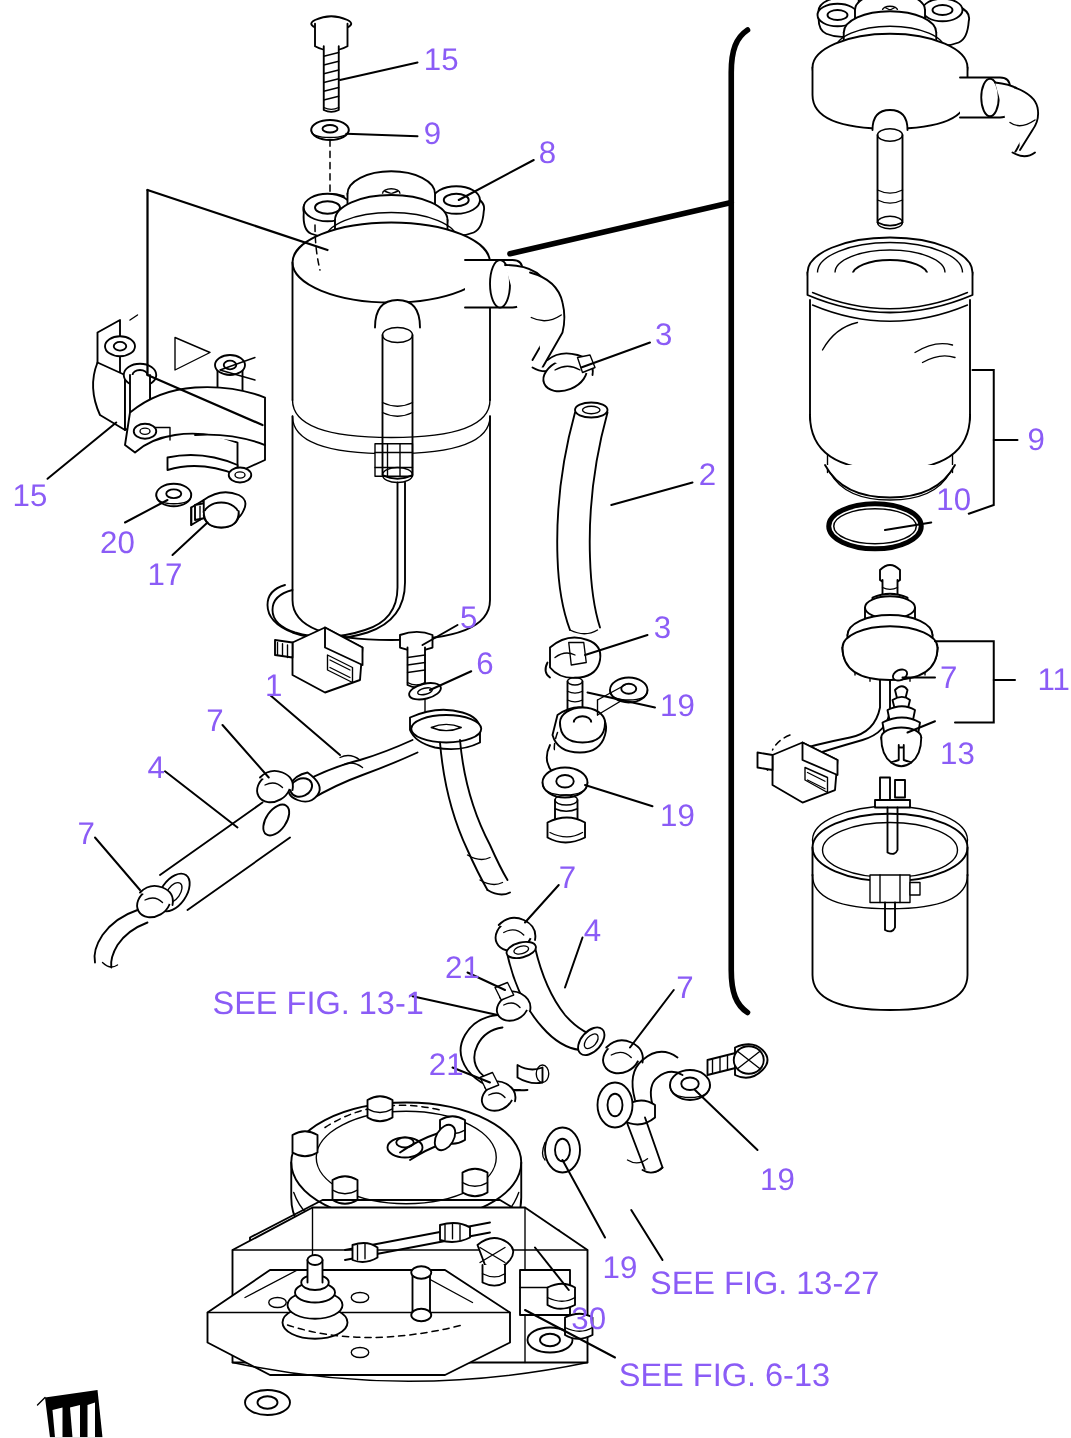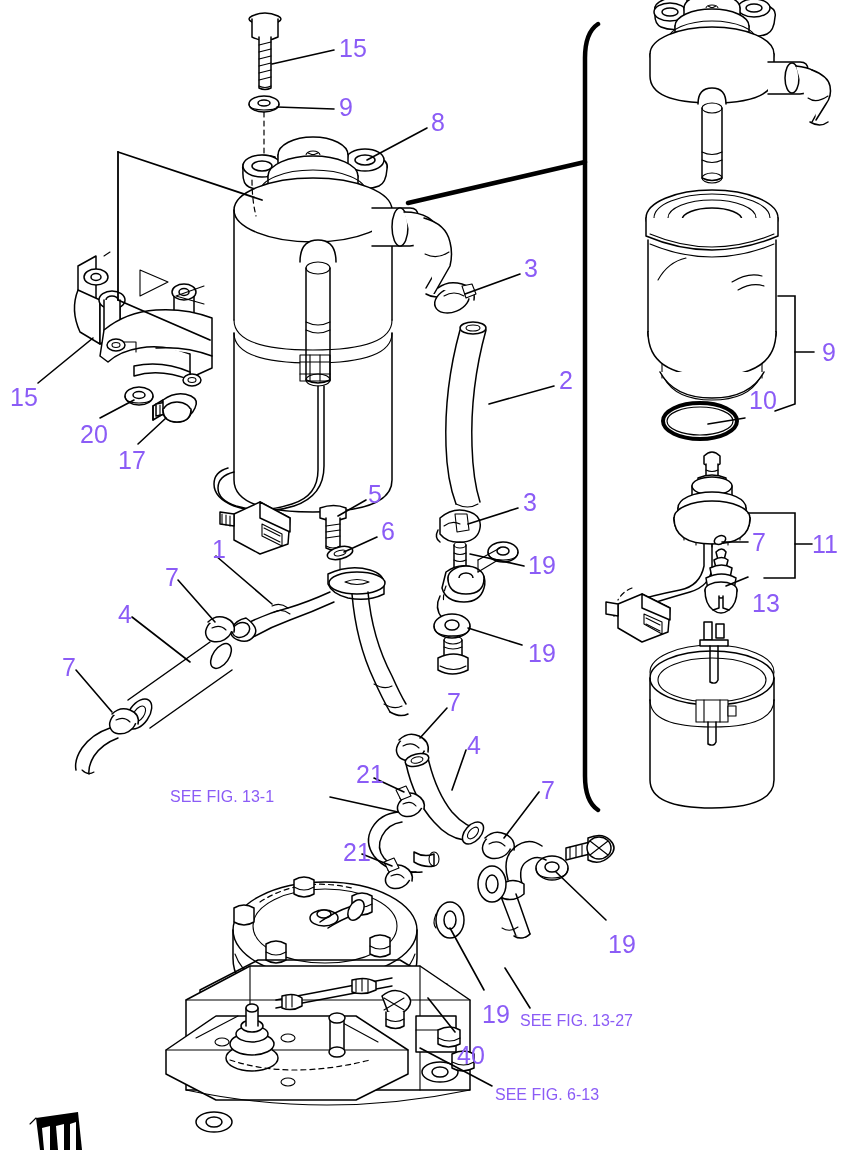--- a/index.html
+++ b/index.html
@@ -1,21 +1,21 @@
 <!DOCTYPE html>
 <html><head>
 <meta charset="utf-8">
 <style>
   html,body{margin:0;padding:0;background:#fff;}
   body{font-family:"Liberation Sans",sans-serif;}
   #page{position:relative;width:857px;height:1150px;background:#fff;overflow:hidden;}
   #art{position:absolute;left:0;top:0;width:857px;height:1150px;}
   .lbl{position:absolute;font-family:"Liberation Sans",sans-serif;color:#8b5cf6;
        font-size:25px;font-weight:400;line-height:1;white-space:nowrap;}
-  .lbl.fig{font-size:16px;letter-spacing:0px;}
+  .lbl.fig{font-size:26px;letter-spacing:0px;}
   svg{display:block;}
   .s{fill:none;stroke:#000;stroke-width:1.5;stroke-linecap:round;stroke-linejoin:round;}
   .sf{fill:#fff;stroke:#000;stroke-width:1.5;stroke-linecap:round;stroke-linejoin:round;}
   .thin{fill:none;stroke:#000;stroke-width:1.1;stroke-linecap:round;stroke-linejoin:round;}
   .thinf{fill:#fff;stroke:#000;stroke-width:1.1;stroke-linecap:round;stroke-linejoin:round;}
   .lead{fill:none;stroke:#000;stroke-width:1.6;stroke-linecap:round;}
   .divider{fill:none;stroke:#000;stroke-width:4.5;stroke-linecap:round;}
   .tick{fill:none;stroke:#000;stroke-width:4.5;stroke-linecap:round;}
   .brk{fill:none;stroke:#000;stroke-width:1.8;stroke-linecap:round;stroke-linejoin:round;}
   .blk{fill:#000;stroke:none;}
@@ -585,24 +585,24 @@
   <div class="lbl" style="left:118px;top:602px">4</div>
   <div class="lbl" style="left:528px;top:641px">19</div>
   <div class="lbl" style="left:62px;top:655px">7</div>
   <div class="lbl" style="left:447px;top:690px">7</div>
   <div class="lbl" style="left:467px;top:733px">4</div>
   <div class="lbl" style="left:356px;top:762px">21</div>
   <div class="lbl" style="left:541px;top:778px">7</div>
   <div class="lbl" style="left:343px;top:840px">21</div>
   <div class="lbl" style="left:608px;top:932px">19</div>
   <div class="lbl" style="left:482px;top:1002px">19</div>
-  <div class="lbl" style="left:457px;top:1043px">40</div>
+  <div class="lbl" style="left:457px;top:1043px">30</div>
   <div class="lbl" style="left:822px;top:340px">9</div>
   <div class="lbl" style="left:749px;top:388px">10</div>
-  <div class="lbl" style="left:812px;top:532px">11</div>
+  <div class="lbl" style="left:830px;top:532px">11</div>
   <div class="lbl" style="left:752px;top:530px">7</div>
   <div class="lbl" style="left:752px;top:591px">13</div>
 
   <div class="lbl fig" style="left:170px;top:789px">SEE FIG. 13-1</div>
   <div class="lbl fig" style="left:520px;top:1013px">SEE FIG. 13-27</div>
   <div class="lbl fig" style="left:495px;top:1087px">SEE FIG. 6-13</div>
 
 </div>
 
 </body></html>

